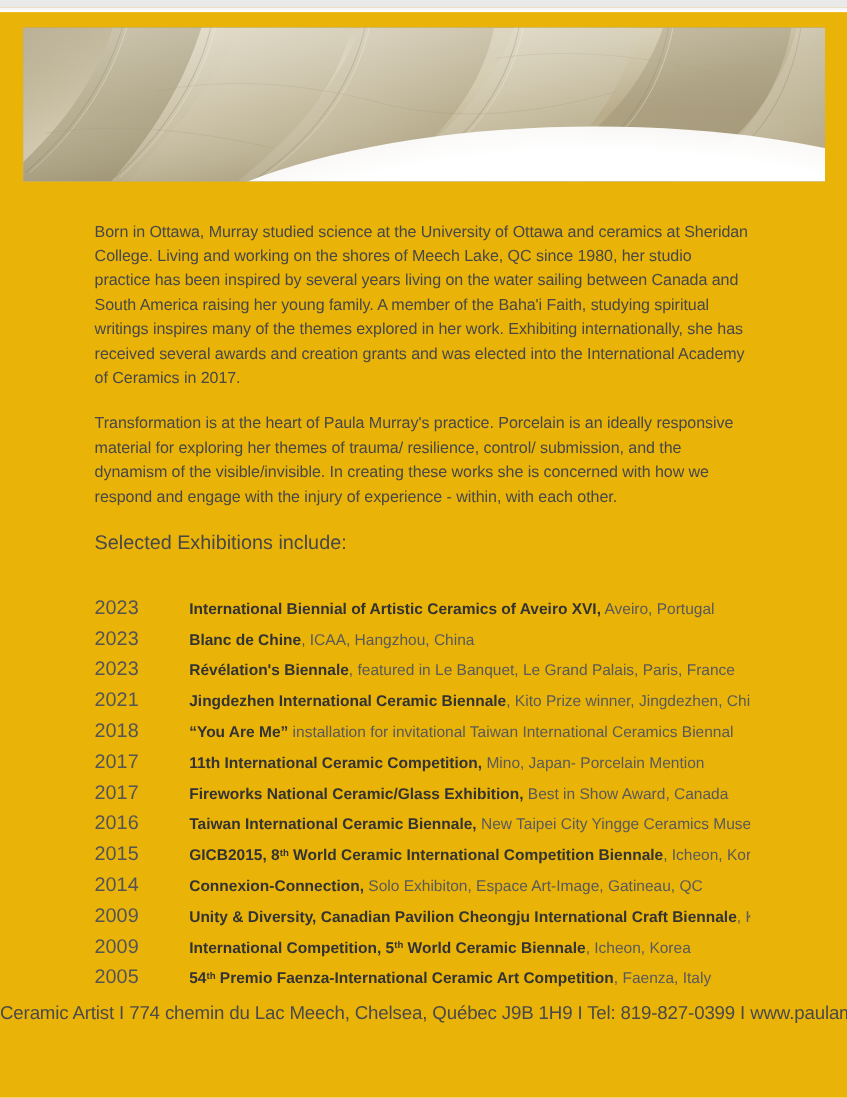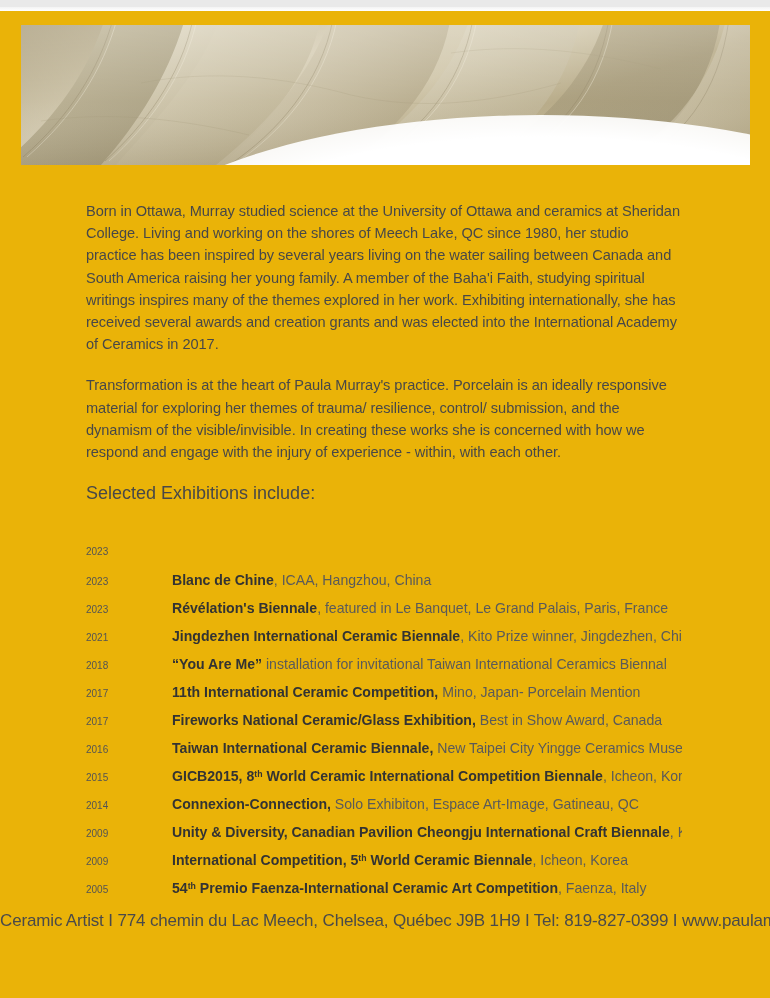--- a/index.html
+++ b/index.html
@@ -85,21 +85,21 @@
     align-items: baseline;
     height: 28px;
     font-size: 14.1px;
     line-height: 28px;
     color: #4e4e4e;
     white-space: nowrap;
   }
   .exh-year {
     flex: 0 0 86px;
     color: #545454;
-    font-size: 10px;
+    font-size: 18px;
   }
   .exh-text {
     flex: 1 1 auto;
     color: #5a5a5a;
     overflow: hidden;
   }
   .exh-text b {
     font-weight: 700;
     color: #333333;
   }
@@ -217,20 +217,21 @@
 
     <p class="para">Born in Ottawa, Murray studied science at the University of Ottawa and ceramics at Sheridan College. Living and working on the shores of Meech Lake, QC since 1980, her studio practice has been inspired by several years living on the water sailing between Canada and South America raising her young family. A member of the Baha'i Faith, studying spiritual writings inspires many of the themes explored in her work. Exhibiting internationally, she has received several awards and creation grants and was elected into the International Academy of Ceramics in 2017.</p>
 
     <p class="para">Transformation is at the heart of Paula Murray's practice. Porcelain is an ideally responsive material for exploring her themes of trauma/ resilience, control/ submission, and the dynamism of the visible/invisible. In creating these works she is concerned with how we respond and engage with the injury of experience - within, with each other.</p>
 
     <p class="lead-in">Selected Exhibitions include:</p>
 
     <ul class="exhibitions" id="exhibitions-list">
         <li class="exh-row">
           <span class="exh-year">2023</span>
+          <span class="exh-text"><b>International Biennial of Artistic Ceramics of Aveiro XVI,</b><span> Aveiro, Portugal</span></span>
         </li>
         <li class="exh-row">
           <span class="exh-year">2023</span>
           <span class="exh-text"><b>Blanc de Chine</b><span>, ICAA, Hangzhou, China</span></span>
         </li>
         <li class="exh-row">
           <span class="exh-year">2023</span>
           <span class="exh-text"><b>Révélation's Biennale</b><span>, featured in Le Banquet, Le Grand Palais, Paris, France</span></span>
         </li>
         <li class="exh-row">

